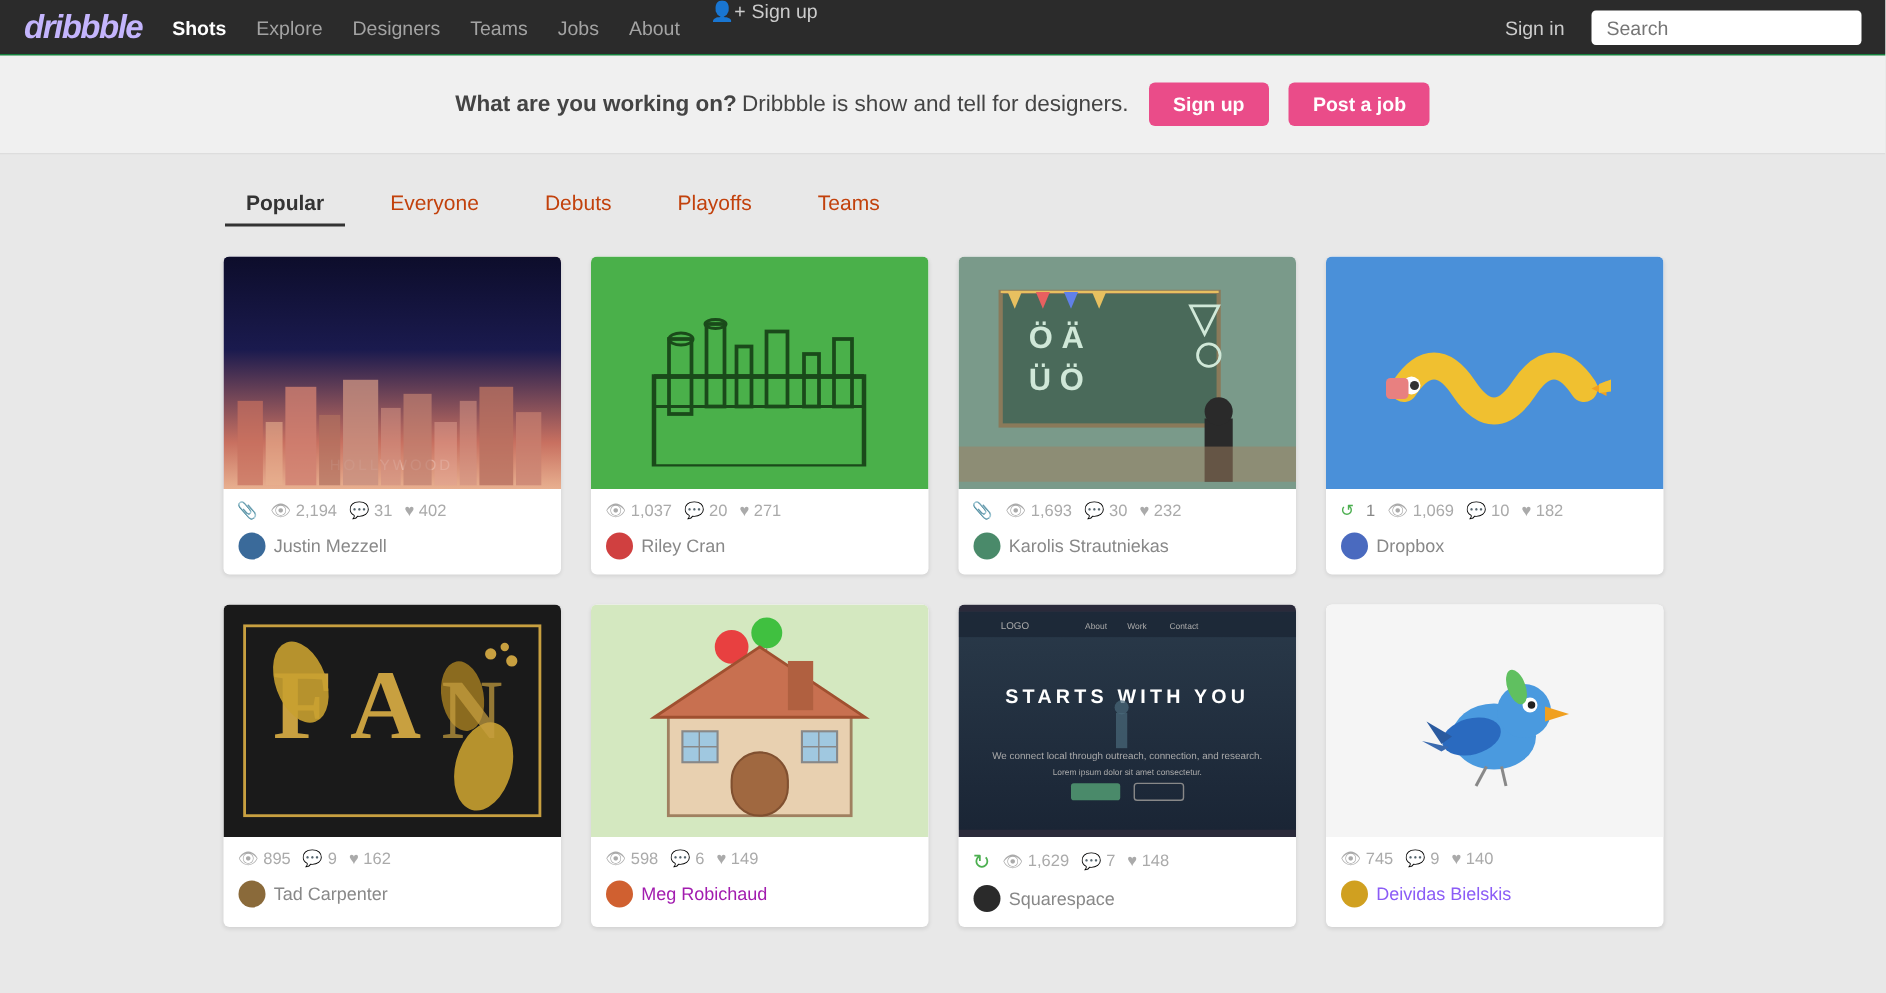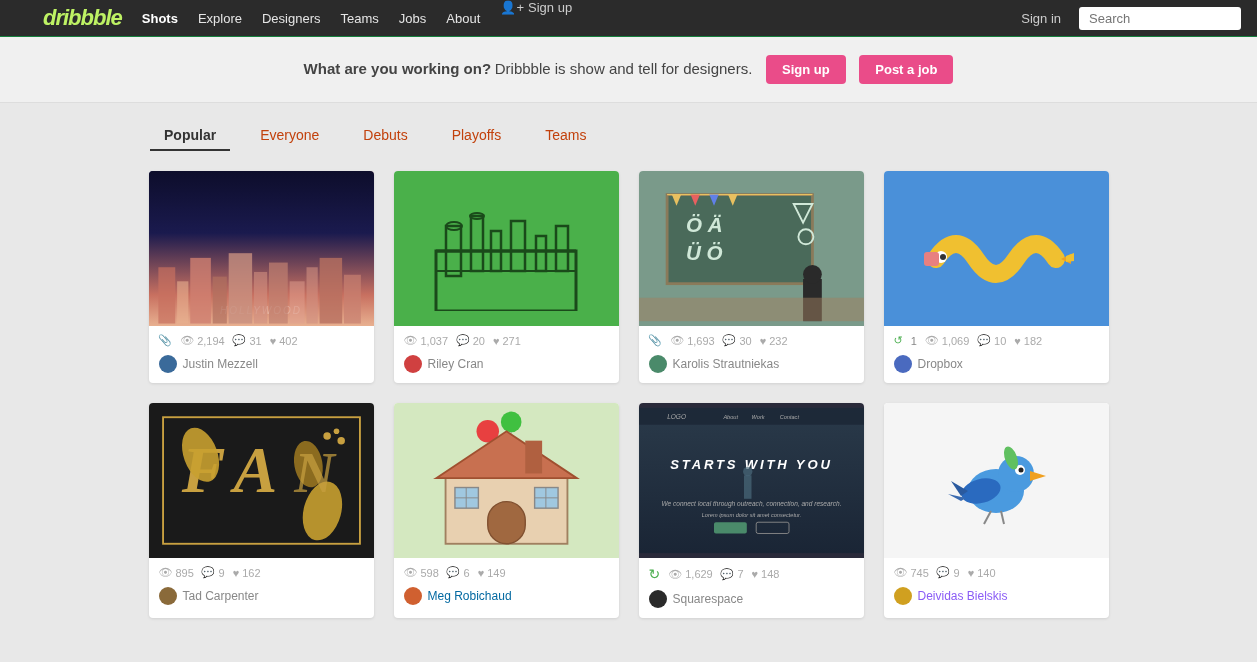--- a/index.html
+++ b/index.html
@@ -8,36 +8,35 @@
     
     nav {
       background: #2b2b2b;
       height: 36px;
       display: flex;
       align-items: center;
       padding: 0 16px;
       gap: 0;
     }
     .nav-logo {
-      color: #bef264;
+      color: #c4b5fd;
       font-size: 22px;
       font-weight: bold;
       font-style: italic;
       letter-spacing: -1px;
       margin-right: 10px;
-      margin-left: 27px;
     }
     .nav-links {
       display: flex;
       align-items: flex-start;
       gap: 0;
       flex: 1;
     }
     .nav-link {
-      color: #e5e5e5;
+      color: #a3a3a3;
       text-decoration: none;
       font-size: 13px;
       padding: 0 10px;
       height: 36px;
       display: flex;
       align-items: center;
     }
     .nav-link.active {
       color: #fff;
       font-weight: bold;
@@ -61,21 +60,21 @@
       font-size: 13px;
       padding: 0 10px;
       cursor: pointer;
     }
     .search-box {
       background: #fff;
       border: none;
       border-radius: 3px;
       padding: 4px 10px;
       font-size: 13px;
-      width: 162px;
+      width: 180px;
       outline: none;
       color: #3b82f6;
     }
 
     
     .banner {
       background: #f0f0f0;
       border-bottom: 1px solid #ddd;
       border-top: 1px solid #15803d;
       padding: 18px 0;
@@ -138,21 +137,20 @@
       border-radius: 4px;
       overflow: hidden;
       box-shadow: 0 1px 3px rgba(0,0,0,0.1);
     }
     .shot-thumb {
       width: 100%;
       height: 155px;
       display: block;
       position: relative;
       overflow: hidden;
-      font-style: italic;
     }
     .shot-meta {
       padding: 8px 10px 4px 10px;
       font-size: 11px;
       color: #aaa;
       display: flex;
       align-items: center;
       gap: 8px;
     }
     .shot-meta-item {
@@ -487,21 +485,21 @@
         <span>💬</span>
         <span>6</span>
       </span>
       <span class="shot-meta-item">
         <span>♥</span>
         <span>149</span>
       </span>
     </div>
     <div class="shot-author">
       <span class="avatar avatar-6"></span>
-      <a style="color:#0369a1;text-decoration:none;">Meg Robichaud</a>
+      <a style="color:#a21caf;text-decoration:none;">Meg Robichaud</a>
     </div>
   </div>
 
   <div class="shot-card">
     <div class="shot-thumb thumb-7">
       <svg style="position:absolute;inset:0;" width="100%" height="100%" viewBox="0 0 240 155">
 
         <defs>
           <linearGradient id="bg7" x1="0" y1="0" x2="0" y2="1">
             <stop offset="0%" stop-color="#2a3a4a"></stop>

